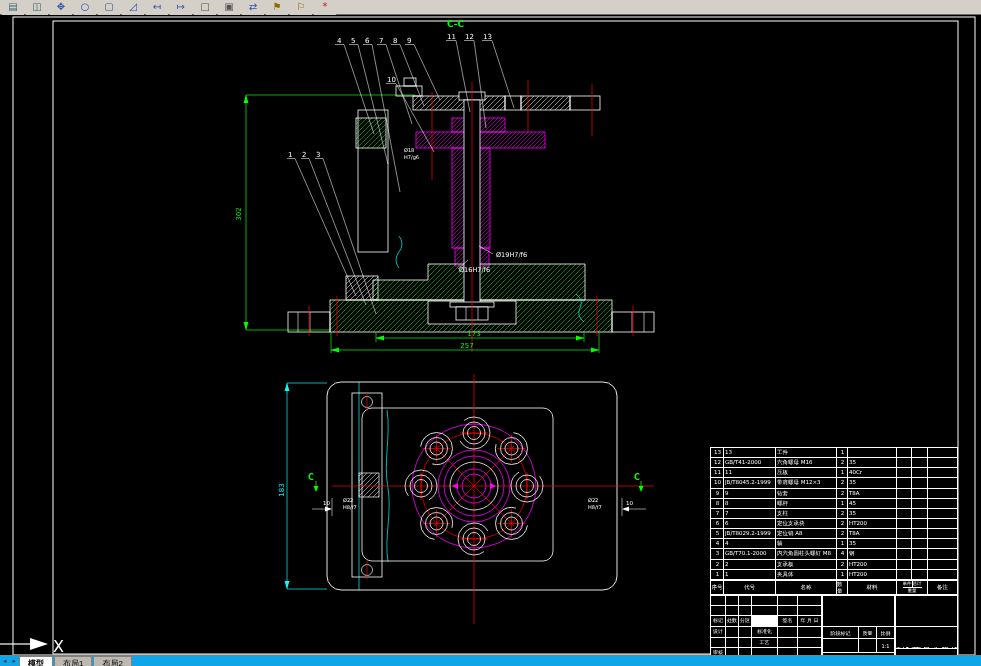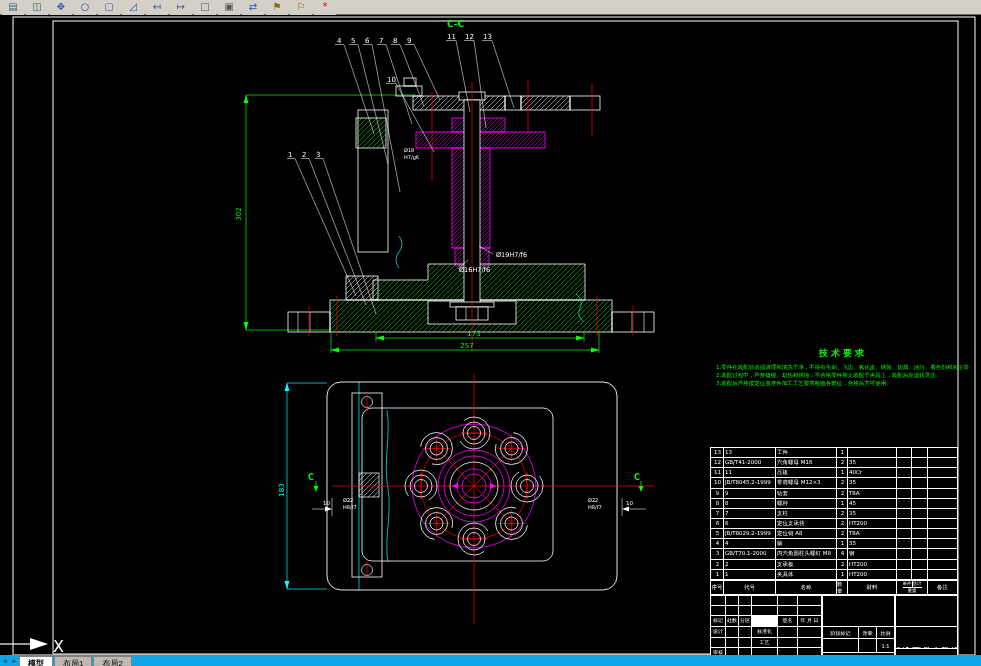--- a/index.html
+++ b/index.html
@@ -296,29 +296,20 @@
       <text x="343" y="502" fill="#fff" font-size="5">Ø22</text>
       <text x="343" y="509" fill="#fff" font-size="5">H8/f7</text>
       <text x="588" y="502" fill="#fff" font-size="5">Ø22</text>
       <text x="588" y="509" fill="#fff" font-size="5">H8/f7</text>
 
       <path d="M0,644 H32" stroke="#fff" stroke-width="1.2"></path>
       <polygon points="48,644 30,638 30,650" fill="#fff"></polygon>
       <text x="53" y="652" fill="#fff" font-size="16">X</text>
     </svg>
 
-    <div id="techreq">
-      <div class="trtitle">技术要求</div>
-      <div>
-
-      <div class="trline">1.零件在装配前必须清理和清洗干净，不得有毛刺、飞边、氧化皮、锈蚀、切屑、油污、着色剂和灰尘等。</div>
-          <div class="trline">2.装配过程中，严禁磕碰、划伤和锈蚀，不合格零件禁止装配于夹具上，装配后应运转灵活。</div>
-          <div class="trline">3.装配后严格按定位基准件加工工艺要求检验各部位，合格后方可使用。</div>
-        </div>
-    </div>
 
     <div id="bom">
 
         <div class="bomrow">
           <div class="cc">13</div>
           <div>13</div>
           <div>工件</div>
           <div class="cc">1</div>
           <div></div>
           <div></div>

